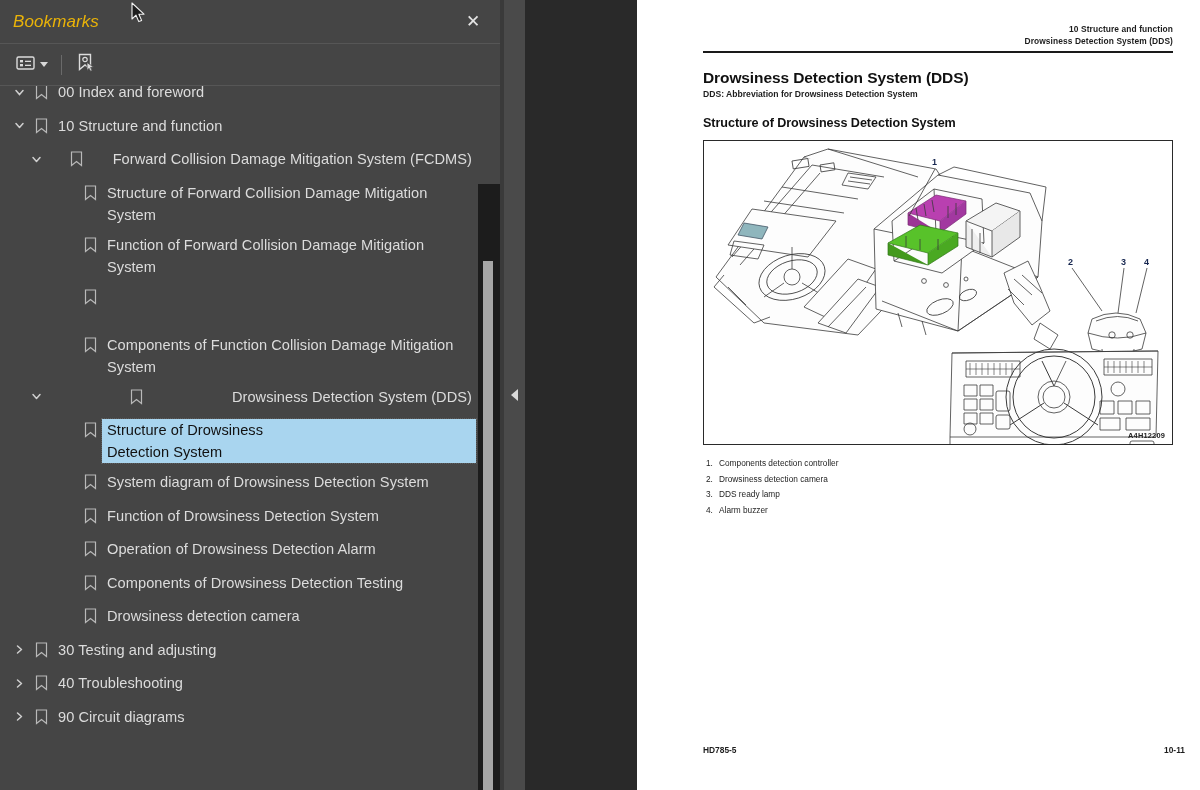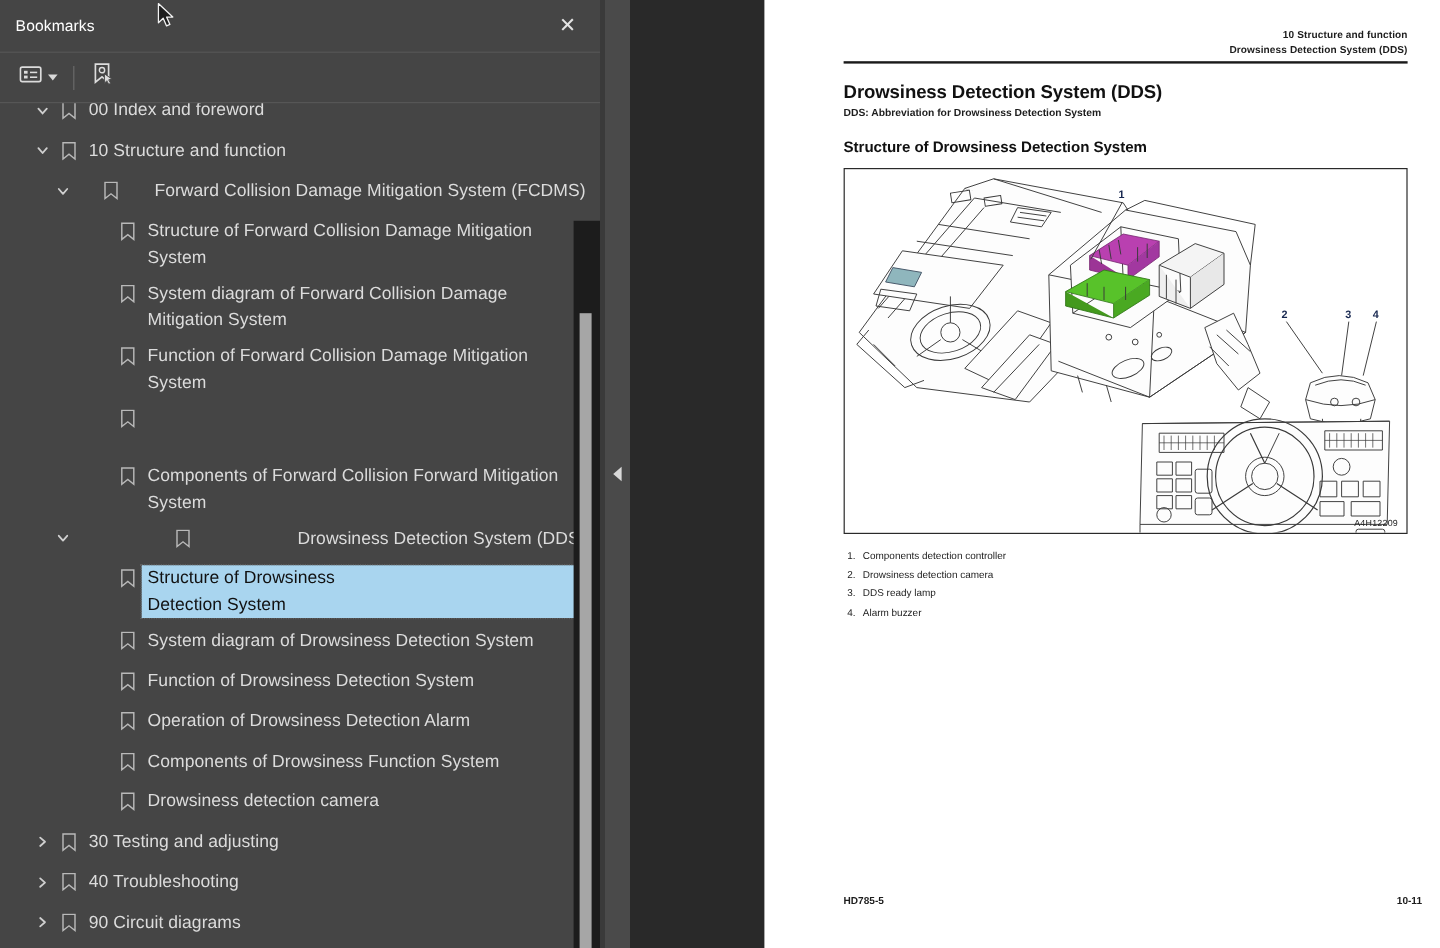--- a/index.html
+++ b/index.html
@@ -19,22 +19,23 @@
     background: #454545;
     display: flex; flex-direction: column;
   }
   #panel-header {
     height: 44px; min-height: 44px;
     display: flex; align-items: center;
     padding: 0 14px 0 13px;
     border-bottom: 1px solid #565656;
   }
   #panel-title {
-    color: #ffffff; font-size: 13px; letter-spacing: .1px;
+    color: #eab308; font-size: 17px; letter-spacing: .1px;
     flex: 1;
+    font-style: italic;
   }
   #close-btn {
     width: 26px; height: 26px;
     display: flex; align-items: center; justify-content: center;
     color: #e4e4e4; font-size: 17px; line-height: 1;
     cursor: pointer;
   }
   #panel-toolbar {
     height: 42px; min-height: 42px;
     display: flex; align-items: center;
@@ -54,21 +55,21 @@
     border-right: 4px solid transparent;
     border-top: 5px solid #d8d8d8;
     margin-left: 2px;
   }
 
   
   #tree-wrap {
     position: relative; flex: 1; overflow: hidden;
   }
   #tree {
-    position: absolute; left: 16px; top: -9px;
+    position: absolute; left: 0; top: -9px;
     width: 478px;
     padding: 0;
   }
   .row {
     display: flex; align-items: flex-start;
     min-height: 33.5px;
     padding: 4px 2px 4px 0;
     cursor: pointer;
     position: relative;
   }
@@ -170,21 +171,21 @@
     letter-spacing: -.05px;
   }
   #figure-box {
     position: absolute; left: 66px; top: 140px;
     width: 470px; height: 305px;
     border: 1.3px solid #2a2a2a;
     background: #fff; overflow: hidden;
   }
   #figure-code {
     position: absolute; right: 7px; bottom: 4px;
-    font-size: 7.4px; font-weight: normal; color: #222;
+    font-size: 7.4px; font-weight: bold; color: #222;
     letter-spacing: .2px;
     margin-left: 20px;
   }
   #caption-list {
     position: absolute; left: 66px; top: 456px;
     width: 400px;
   }
   .cap-item {
     display: flex; font-size: 8.3px; color: #1d1d1d;
     line-height: 15.6px; font-weight: normal;
@@ -292,47 +293,38 @@
             </div>
             <div class="label">Structure of Forward Collision Damage Mitigation System</div>
           </div>
           <div class="row lvl2 wrapped">
             <div class="twisty"></div>
             <div class="bm-icon">
               <svg width="13" height="16" viewBox="0 0 13 16">
                 <path d="M1.5 1 h10 v13.5 l-5 -4 l-5 4 z" fill="none" stroke="#b9b9b9" stroke-width="1.2"></path>
               </svg>
             </div>
-            <div class="label">System diagram of Forward Collision Damage Mitigation System</div>
+            <div class="label">Function of Forward Collision Damage Mitigation System</div>
           </div>
           <div class="row lvl2 wrapped">
             <div class="twisty"></div>
             <div class="bm-icon">
               <svg width="13" height="16" viewBox="0 0 13 16">
                 <path d="M1.5 1 h10 v13.5 l-5 -4 l-5 4 z" fill="none" stroke="#b9b9b9" stroke-width="1.2"></path>
               </svg>
             </div>
-            <div class="label">Function of Forward Collision Damage Mitigation System</div>
           </div>
           <div class="row lvl2 wrapped">
             <div class="twisty"></div>
             <div class="bm-icon">
               <svg width="13" height="16" viewBox="0 0 13 16">
                 <path d="M1.5 1 h10 v13.5 l-5 -4 l-5 4 z" fill="none" stroke="#b9b9b9" stroke-width="1.2"></path>
               </svg>
             </div>
-          </div>
-          <div class="row lvl2 wrapped">
-            <div class="twisty"></div>
-            <div class="bm-icon">
-              <svg width="13" height="16" viewBox="0 0 13 16">
-                <path d="M1.5 1 h10 v13.5 l-5 -4 l-5 4 z" fill="none" stroke="#b9b9b9" stroke-width="1.2"></path>
-              </svg>
-            </div>
-            <div class="label">Components of Forward Collision Forward Mitigation System</div>
+            <div class="label">Components of Function Collision Damage Mitigation System</div>
           </div>
           <div class="row lvl1">
             <div class="twisty">
               <svg width="11" height="11" viewBox="0 0 11 11">
                 <path d="M2 3.5 L5.5 7.5 L9 3.5" fill="none" stroke="#cfcfcf" stroke-width="1.5" stroke-linecap="round" stroke-linejoin="round"></path>
               </svg>
             </div>
             <div class="bm-icon">
               <svg width="13" height="16" viewBox="0 0 13 16">
                 <path d="M1.5 1 h10 v13.5 l-5 -4 l-5 4 z" fill="none" stroke="#b9b9b9" stroke-width="1.2"></path>
@@ -376,21 +368,21 @@
             </div>
             <div class="label">Operation of Drowsiness Detection Alarm</div>
           </div>
           <div class="row lvl2">
             <div class="twisty"></div>
             <div class="bm-icon">
               <svg width="13" height="16" viewBox="0 0 13 16">
                 <path d="M1.5 1 h10 v13.5 l-5 -4 l-5 4 z" fill="none" stroke="#b9b9b9" stroke-width="1.2"></path>
               </svg>
             </div>
-            <div class="label">Components of Drowsiness Function System</div>
+            <div class="label">Components of Drowsiness Detection Testing</div>
           </div>
           <div class="row lvl2">
             <div class="twisty"></div>
             <div class="bm-icon">
               <svg width="13" height="16" viewBox="0 0 13 16">
                 <path d="M1.5 1 h10 v13.5 l-5 -4 l-5 4 z" fill="none" stroke="#b9b9b9" stroke-width="1.2"></path>
               </svg>
             </div>
             <div class="label">Drowsiness detection camera</div>
           </div>

